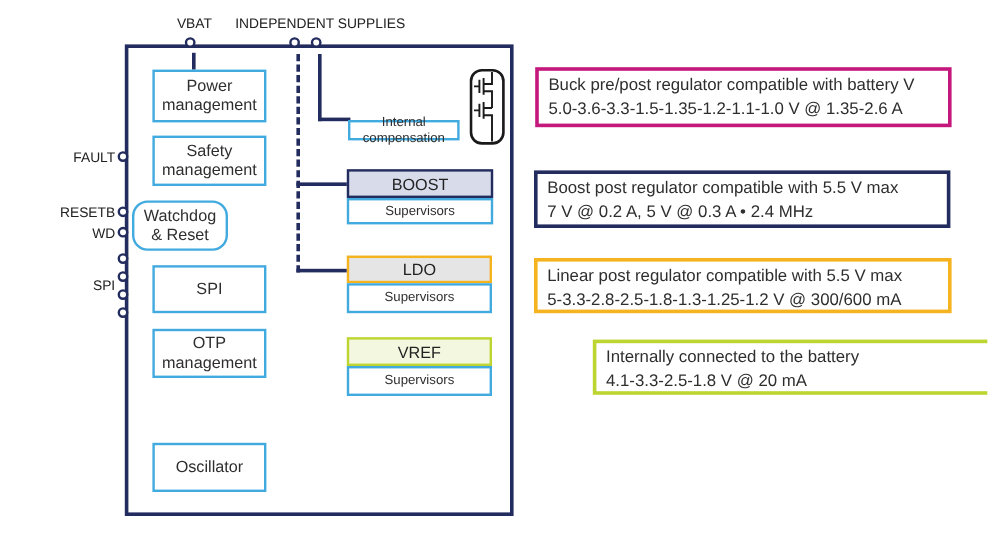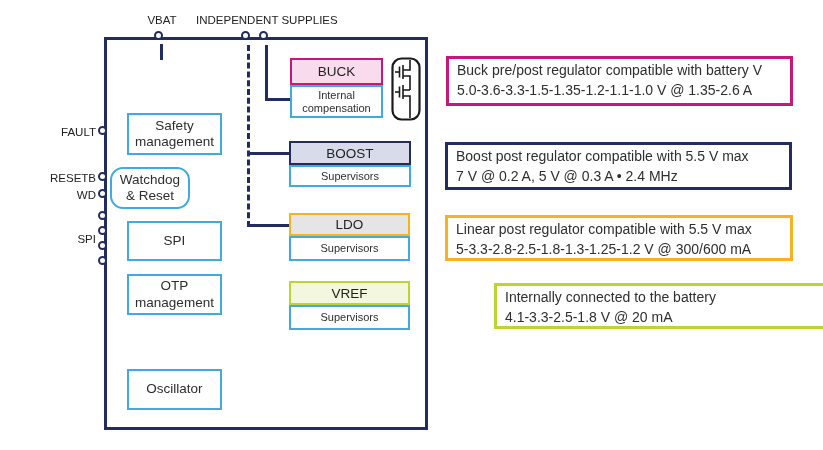--- a/index.html
+++ b/index.html
@@ -79,28 +79,28 @@
   <div class="abs pin" style="left:259px;top:31px;"></div>
 
   <div class="abs pin" style="left:98px;top:126px;"></div>
   <div class="abs pin" style="left:98px;top:172px;"></div>
   <div class="abs pin" style="left:98px;top:189px;"></div>
   <div class="abs pin" style="left:98px;top:211px;"></div>
   <div class="abs pin" style="left:98px;top:226px;"></div>
   <div class="abs pin" style="left:98px;top:241px;"></div>
   <div class="abs pin" style="left:98px;top:256px;"></div>
 
+  <div class="abs core" style="left:127px;top:58px;width:95px;height:44px;">Power management</div>
   <div class="abs core" style="left:127px;top:113px;width:95px;height:42px;">Safety management</div>
   <div class="abs core" style="left:110px;top:167px;width:80px;height:42px;border-radius:13px;">Watchdog &amp; Reset</div>
   <div class="abs core" style="left:127px;top:221px;width:95px;height:40px;">SPI</div>
   <div class="abs core" style="left:127px;top:274px;width:95px;height:41px;">OTP management</div>
   <div class="abs core" style="left:127px;top:369px;width:95px;height:41px;">Oscillator</div>
 
-  <div class="abs reghead c-pink" style="left:290px;top:58px;width:93px;height:27px;">BUCK</div>
-  <div class="abs regsub" style="left:290px;top:85px;width:93px;height:33px;padding:0 10px;">Internal compensation</div>
+  <div class="abs regsub" style="left:290px;top:100px;width:93px;height:17px;padding:0 10px;">Internal compensation</div>
 
   <svg class="abs icon-fet" style="left:391px;top:57px;" width="30" height="64" viewBox="0 0 30 64">
     <rect x="1.5" y="1.5" width="27" height="61" rx="9" fill="#ffffff" stroke="#1a1a1a" stroke-width="2.2"></rect>
     <g fill="none" stroke="#1a1a1a" stroke-width="1.6">
       <path d="M19 3 V13 H12"></path>
       <path d="M12 8 V22"></path>
       <path d="M8.5 9.5 V20.5"></path>
       <path d="M8.5 15 H4"></path>
       <path d="M12 19 H19 V33"></path>
       <path d="M19 33 H12 M12 28 V42"></path>

